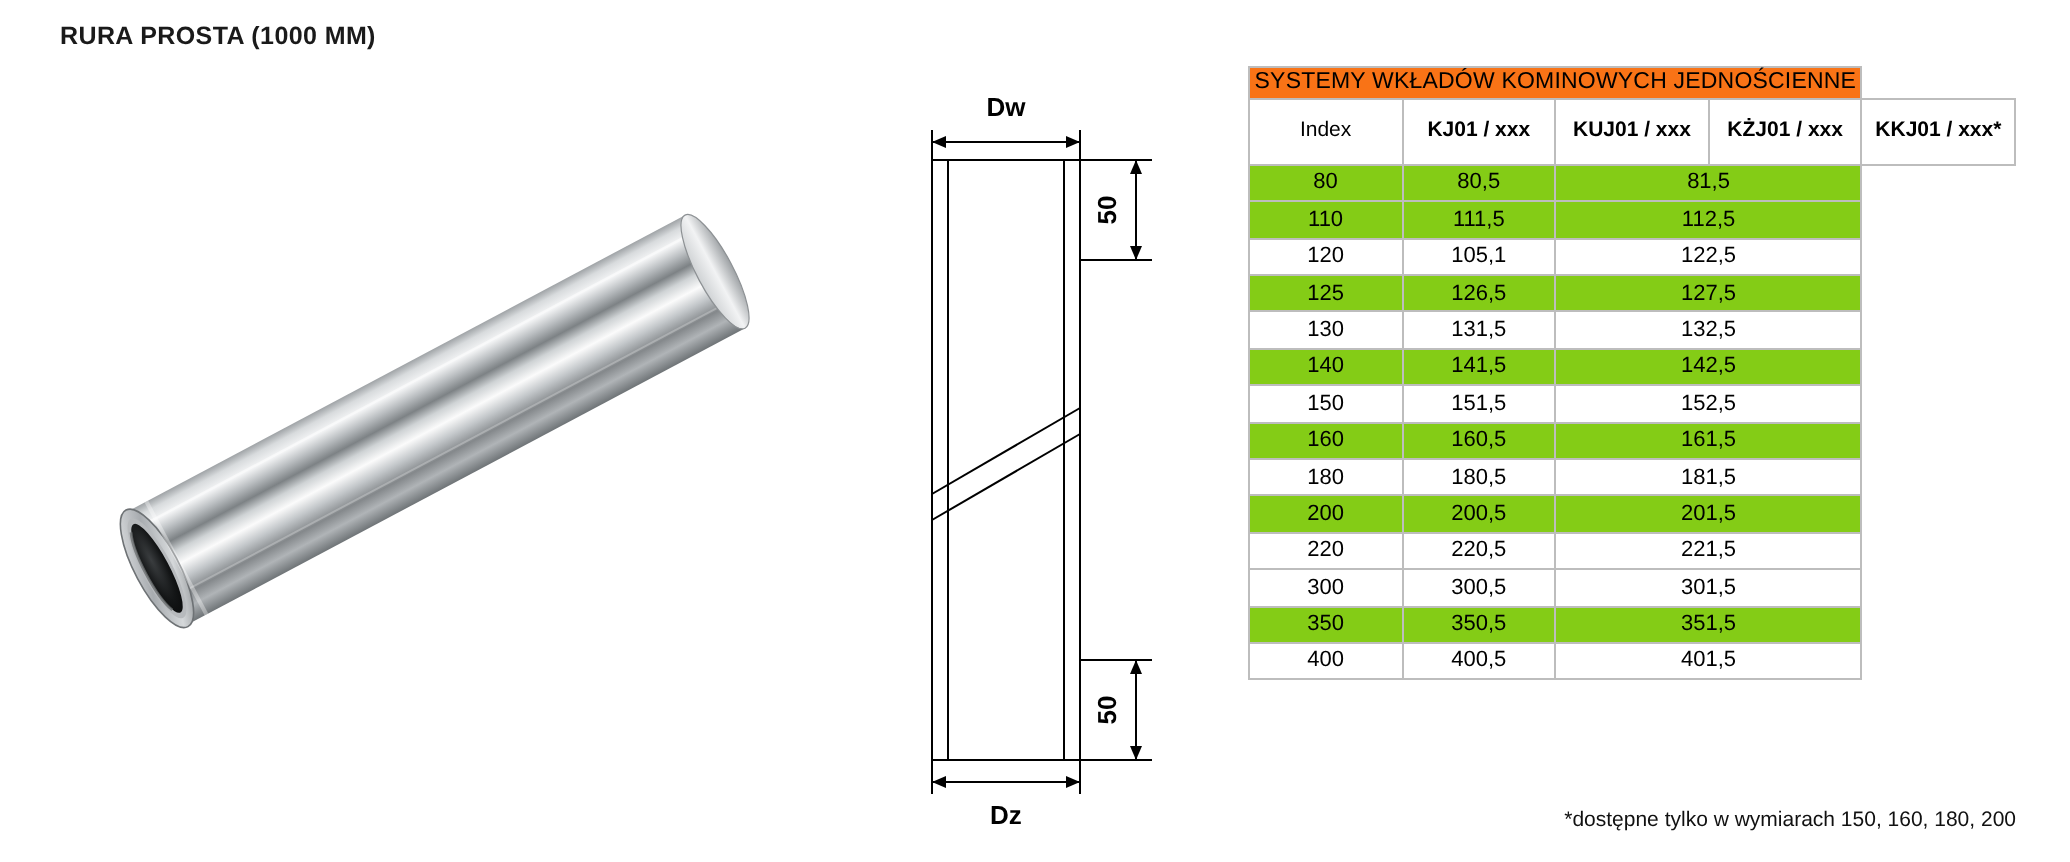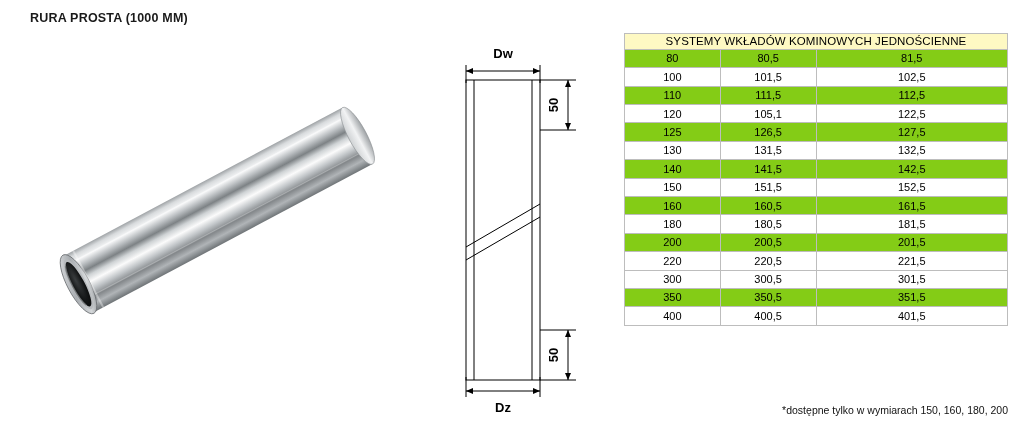--- a/index.html
+++ b/index.html
@@ -60,21 +60,21 @@
   }
   table.spec td, table.spec th {
     border: 1px solid #bdbdbd;
     text-align: center;
     vertical-align: middle;
     padding: 1px 2px;
     font-weight: normal;
     line-height: 1.12;
   }
   .hdr-main {
-    background: #fef9c3;
+    background: #f97316;
     font-weight: bold;
     font-size: 11.5px;
     letter-spacing: 0.1px;
     padding: 4px 2px;
     text-align: left;
     padding-left: 10px;
   }
   .row-wersja td { height: 20px; font-size: 11px; }
   .row-wersja .b { font-weight: bold; }
   .row-index td { height: 30px; font-size: 10.5px; }
@@ -212,31 +212,33 @@
     <text x="128" y="330" text-anchor="middle" font-weight="bold" font-size="12" transform="rotate(-90 128 330)">50</text>
   </svg>
 </div>
 
 <div id="spec-table-wrap">
   <table class="spec">
     <tbody>
       <tr>
         <td class="hdr-main" colspan="4">SYSTEMY WKŁADÓW KOMINOWYCH JEDNOŚCIENNE</td>
       </tr>
+      <tr class="row-index">
+        <td class="col-nazwa">Index</td>
+        <td class="b">KJ01 / xxx</td>
+        <td class="b">KUJ01 / xxx</td>
+        <td class="b">KŻJ01 / xxx</td>
+      <td class="b">KKJ01 / xxx*</td>
+        </tr>
 
     <tr class="data-row alt">
           <td class="col-nazwa">80</td>
           <td>80,5</td>
           <td colspan="2">81,5</td>
         </tr>
-        <tr class="data-row">
-          <td class="col-nazwa">100</td>
-          <td>101,5</td>
-          <td colspan="2">102,5</td>
-        </tr>
         <tr class="data-row alt">
           <td class="col-nazwa">110</td>
           <td>111,5</td>
           <td colspan="2">112,5</td>
         </tr>
         <tr class="data-row">
           <td class="col-nazwa">120</td>
           <td>105,1</td>
           <td colspan="2">122,5</td>
         </tr>

